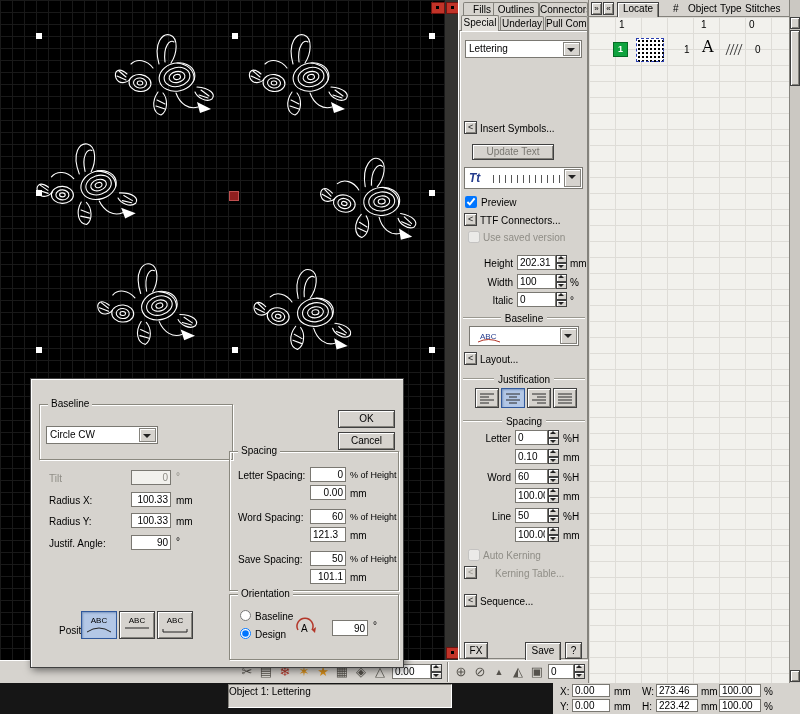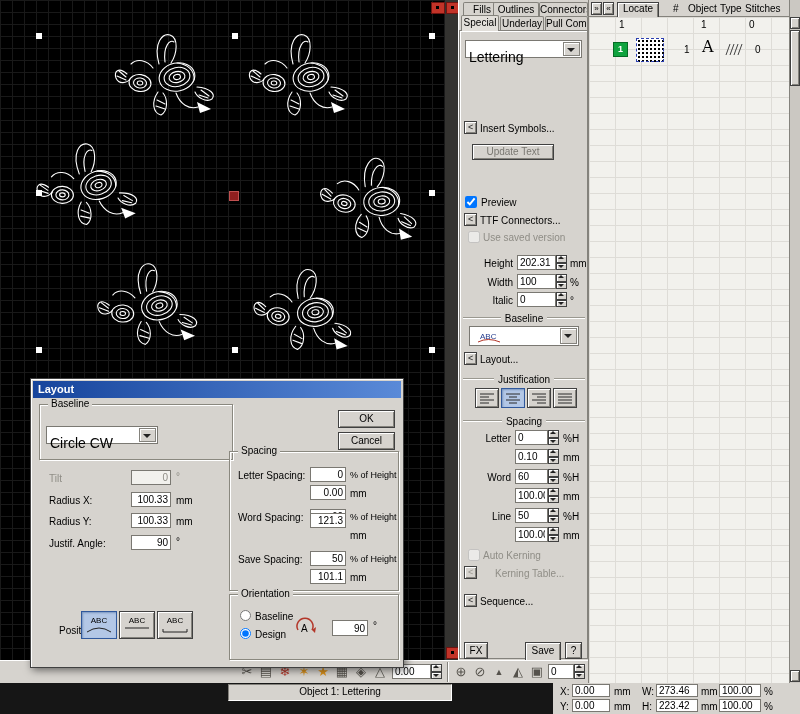--- a/index.html
+++ b/index.html
@@ -6,21 +6,21 @@
   .app{position:relative;width:800px;height:714px;background:#d6d3ce;font-family:"Liberation Sans",sans-serif;font-size:11px;color:#000;overflow:hidden}
   .abs{position:absolute}
   .lbl{position:absolute;white-space:nowrap;font-size:10px}
   .dim{color:#8f8d86}
   
   .btn{position:absolute;background:#d6d3ce;border:1px solid #404040;box-shadow:inset 1px 1px 0 #fff,inset -1px -1px 0 #84827c;font-size:10px;text-align:center;box-sizing:border-box;cursor:default;overflow:hidden}
   .sel{background:#b3c7e6;border-color:#30589c;box-shadow:inset 1px 1px 2px #7a97c0}
   .input{position:absolute;background:#fff;border:1px solid #7a7872;font-family:"Liberation Sans",sans-serif;font-size:10px;padding:0 2px;box-sizing:border-box}
   .input:disabled{color:#8f8d86;background:#f2f1ed}
   .combo{position:absolute;background:#fff;border:1px solid #7a7872;box-sizing:border-box}
-  .combo .txt{position:absolute;left:3px;top:8px;font-size:14px;white-space:nowrap}
+  .combo .txt{position:absolute;left:3px;top:2px;font-size:10px;white-space:nowrap}
   .drop{position:absolute;right:1px;top:1px;bottom:1px;width:15px;background:#d6d3ce;border:1px solid #84827c;box-shadow:inset 1px 1px 0 #fff}
   .drop::after{content:"";position:absolute;left:3px;top:5px;border:4px solid transparent;border-top:4px solid #222}
   .spin{position:absolute;width:11px}
   .spin i{display:block;height:50%;background:#d6d3ce;border:1px solid #404040;box-shadow:inset 1px 1px 0 #fff;position:relative;box-sizing:border-box}
   .spin i::after{content:"";position:absolute;left:1px;border:3px solid transparent}
   .spin .u::after{top:0;border-bottom:3px solid #222;border-top:none}
   .spin .d::after{top:1px;border-top:3px solid #222;border-bottom:none}
   .arrowbtn{position:absolute;width:13px;height:13px;background:#d6d3ce;border:1px solid #404040;box-shadow:inset 1px 1px 0 #fff,inset -1px -1px 0 #84827c;box-sizing:border-box}
   .arrowbtn::after{content:"<";position:absolute;left:3px;top:0;font-size:9px;color:#222}
   .arrowbtn.dis::after{color:#9a9890}
@@ -117,20 +117,25 @@
       <span class="drop"></span>
     </div>
 
 
     <span class="arrowbtn" style="left:5px;top:121px"></span>
     <span class="lbl" style="left:21px;top:123px">Insert Symbols...</span>
 
     <div class="btn" style="left:13px;top:144px;width:82px;height:16px;line-height:14px;color:#7a7872">
       <span>Update Text</span></div>
 
+    <div class="combo" style="left:5px;top:167px;width:119px;height:22px">
+      <span class="abs" style="left:4px;top:3px;font-size:12px;font-weight:bold;font-style:italic;color:#223a8c">Tt</span>
+      <span class="abs" style="left:28px;top:7px;width:68px;height:8px;background:repeating-linear-gradient(90deg,#555 0 1px,transparent 1px 6px)"></span>
+      <span class="drop"></span>
+    </div>
 
     <input type="checkbox" class="chk" checked="" style="left: 6px; top: 196px;">
     <span class="lbl" style="left:22px;top:197px">Preview</span>
 
     <span class="arrowbtn" style="left:5px;top:213px"></span>
     <span class="lbl" style="left:21px;top:215px">TTF Connectors...</span>
 
     <input type="checkbox" class="chk" disabled="" style="left: 9px; top: 231px;">
     <span class="lbl dim" style="left:24px;top:232px">Use saved version</span>
 
@@ -352,21 +357,21 @@
     <span class="ticon c-gry" style="left:509px;top:2px">◭</span>
     <span class="ticon c-gry" style="left:528px;top:2px">▣</span>
     <input class="input" style="left: 548px; top: 3px; width: 26px; height: 15px;" value="0">
     <span class="spin" style="left:574px;top:3px;height:15px">
         <i class="u"></i>
         <i class="d"></i>
       </span>
   </div>
 
   <div class="abs" style="left:0;top:683px;width:800px;height:31px;background:#161616">
-    <div class="abs" style="left:228px;top:1px;width:224px;height:17px;background:#d6d3ce;border:1px solid;border-color:#84827c #fff #fff #84827c;box-sizing:border-box;text-align:center">
+    <div class="abs" style="left:228px;top:1px;width:224px;height:24px;background:#d6d3ce;border:1px solid;border-color:#84827c #fff #fff #84827c;box-sizing:border-box;">
       <span style="font-size:10px">Object 1: Lettering</span>
     </div>
     <div class="abs" style="left:553px;top:0;width:247px;height:31px;background:#d6d3ce">
       <span class="lbl" style="left:7px;top:3px">X:</span>
       <input class="input" style="left: 19px; top: 1px; width: 38px; height: 13px;" value="0.00">
       <span class="lbl" style="left:61px;top:3px">mm</span>
       <span class="lbl" style="left:89px;top:3px">W:</span>
       <input class="input" style="left: 103px; top: 1px; width: 42px; height: 13px;" value="273.46">
       <span class="lbl" style="left:148px;top:3px">mm</span>
       <input class="input" style="left: 166px; top: 1px; width: 42px; height: 13px;" value="100.00">
@@ -377,23 +382,20 @@
       <span class="lbl" style="left:61px;top:18px">mm</span>
       <span class="lbl" style="left:89px;top:18px">H:</span>
       <input class="input" style="left: 103px; top: 16px; width: 42px; height: 13px;" value="223.42">
       <span class="lbl" style="left:148px;top:18px">mm</span>
       <input class="input" style="left: 166px; top: 16px; width: 42px; height: 13px;" value="100.00">
       <span class="lbl" style="left:211px;top:18px">%</span>
     </div>
   </div>
 
   <div class="abs" style="left:30px;top:378px;width:374px;height:290px;background:#d6d3ce;border:1px solid #404040;box-shadow:2px 2px 8px rgba(0,0,0,.55),inset 1px 1px 0 #fff;z-index:50;box-sizing:border-box">
-    <div class="abs" style="left:2px;top:2px;width:368px;height:17px;background:linear-gradient(to right,#16449c,#5a8ad8);color:#fff;font-weight:bold;font-size:11px;padding:2px 5px;box-sizing:border-box">
-      <span>Layout</span>
-    </div>
 
     <div class="btn" style="left:307px;top:31px;width:57px;height:18px;line-height:16px">
       <span>OK</span></div>
     <div class="btn" style="left:307px;top:53px;width:57px;height:18px;line-height:16px">
       <span>Cancel</span></div>
 
     <div class="group" style="left:8px;top:25px;width:192px;height:54px">
       <span class="legend">Baseline</span>
       <div class="combo" style="left:6px;top:21px;width:112px;height:18px">
         <span class="txt">Circle CW</span>
@@ -421,21 +423,21 @@
       <span class="legend">Spacing</span>
       <span class="lbl" style="left:8px;top:18px">Letter Spacing:</span>
       <input class="input" style="left: 80px; top: 15px; width: 36px; height: 15px; text-align: right;" value="0">
       <span class="lbl" style="left:120px;top:18px;font-size:9px">% of Height</span>
       <input class="input" style="left: 80px; top: 33px; width: 36px; height: 15px; text-align: right;" value="0.00">
       <span class="lbl" style="left:120px;top:36px">mm</span>
 
       <span class="lbl" style="left:8px;top:60px">Word Spacing:</span>
       <input class="input" style="left: 80px; top: 57px; width: 36px; height: 15px; text-align: right;" value="60">
       <span class="lbl" style="left:120px;top:60px;font-size:9px">% of Height</span>
-      <input class="input" style="left: 80px; top: 61px; width: 36px; height: 15px; text-align: right;" value="121.3">
+      <input class="input" style="left: 80px; top: 75px; width: 36px; height: 15px; " value="121.3">
       <span class="lbl" style="left:120px;top:78px">mm</span>
 
       <span class="lbl" style="left:8px;top:102px">Save Spacing:</span>
       <input class="input" style="left: 80px; top: 99px; width: 36px; height: 15px; text-align: right;" value="50">
       <span class="lbl" style="left:120px;top:102px;font-size:9px">% of Height</span>
       <input class="input" style="left: 80px; top: 117px; width: 36px; height: 15px; text-align: right;" value="101.1">
       <span class="lbl" style="left:120px;top:120px">mm</span>
     </div>
 
     <div class="group" style="left:198px;top:215px;width:168px;height:64px">

